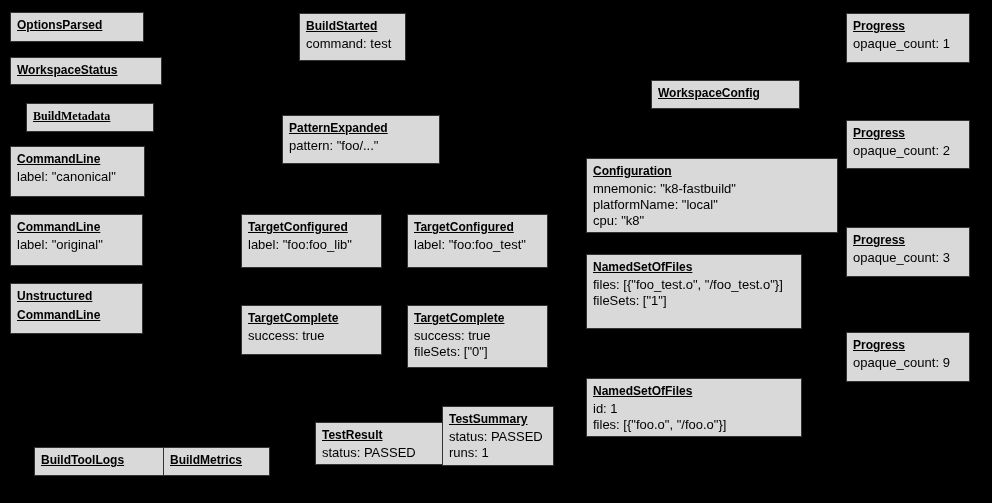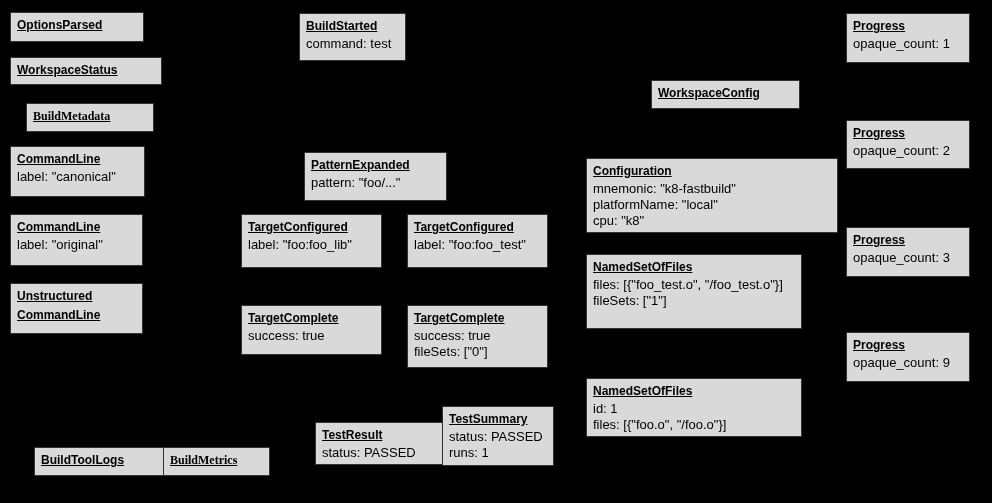--- a/index.html
+++ b/index.html
@@ -74,32 +74,32 @@
       <div class="box-title">
         <span class="title-line">Unstructured</span>
         <span class="title-line">CommandLine</span>
       </div>
     </div>
     <div class="box" style="left: 10px; top: 447px; width: 133px; min-height: 29px; margin-left: 24px;">
       <div class="box-title">
         <span class="title-line">BuildToolLogs</span>
       </div>
     </div>
-    <div class="box" style="left: 163px; top: 447px; width: 107px; min-height: 29px; font-family: Liberation Serif, serif;">
+    <div class="box" style="left: 163px; top: 447px; width: 107px; min-height: 29px;">
       <div class="box-title">
         <span class="title-line">BuildMetrics</span>
       </div>
     </div>
     <div class="box" style="left: 299px; top: 13px; width: 107px; min-height: 48px;">
       <div class="box-title">
         <span class="title-line">BuildStarted</span>
       </div>
       <div class="box-field">command: test</div>
     </div>
-    <div class="box" style="left: 304px; top: 115px; width: 143px; min-height: 49px; margin-top: 37px;">
+    <div class="box" style="left: 282px; top: 115px; width: 158px; min-height: 49px;">
       <div class="box-title">
         <span class="title-line">PatternExpanded</span>
       </div>
       <div class="box-field">pattern: "foo/..."</div>
     </div>
     <div class="box" style="left: 241px; top: 214px; width: 141px; min-height: 54px;">
       <div class="box-title">
         <span class="title-line">TargetConfigured</span>
       </div>
       <div class="box-field">label: "foo:foo_lib"</div>

